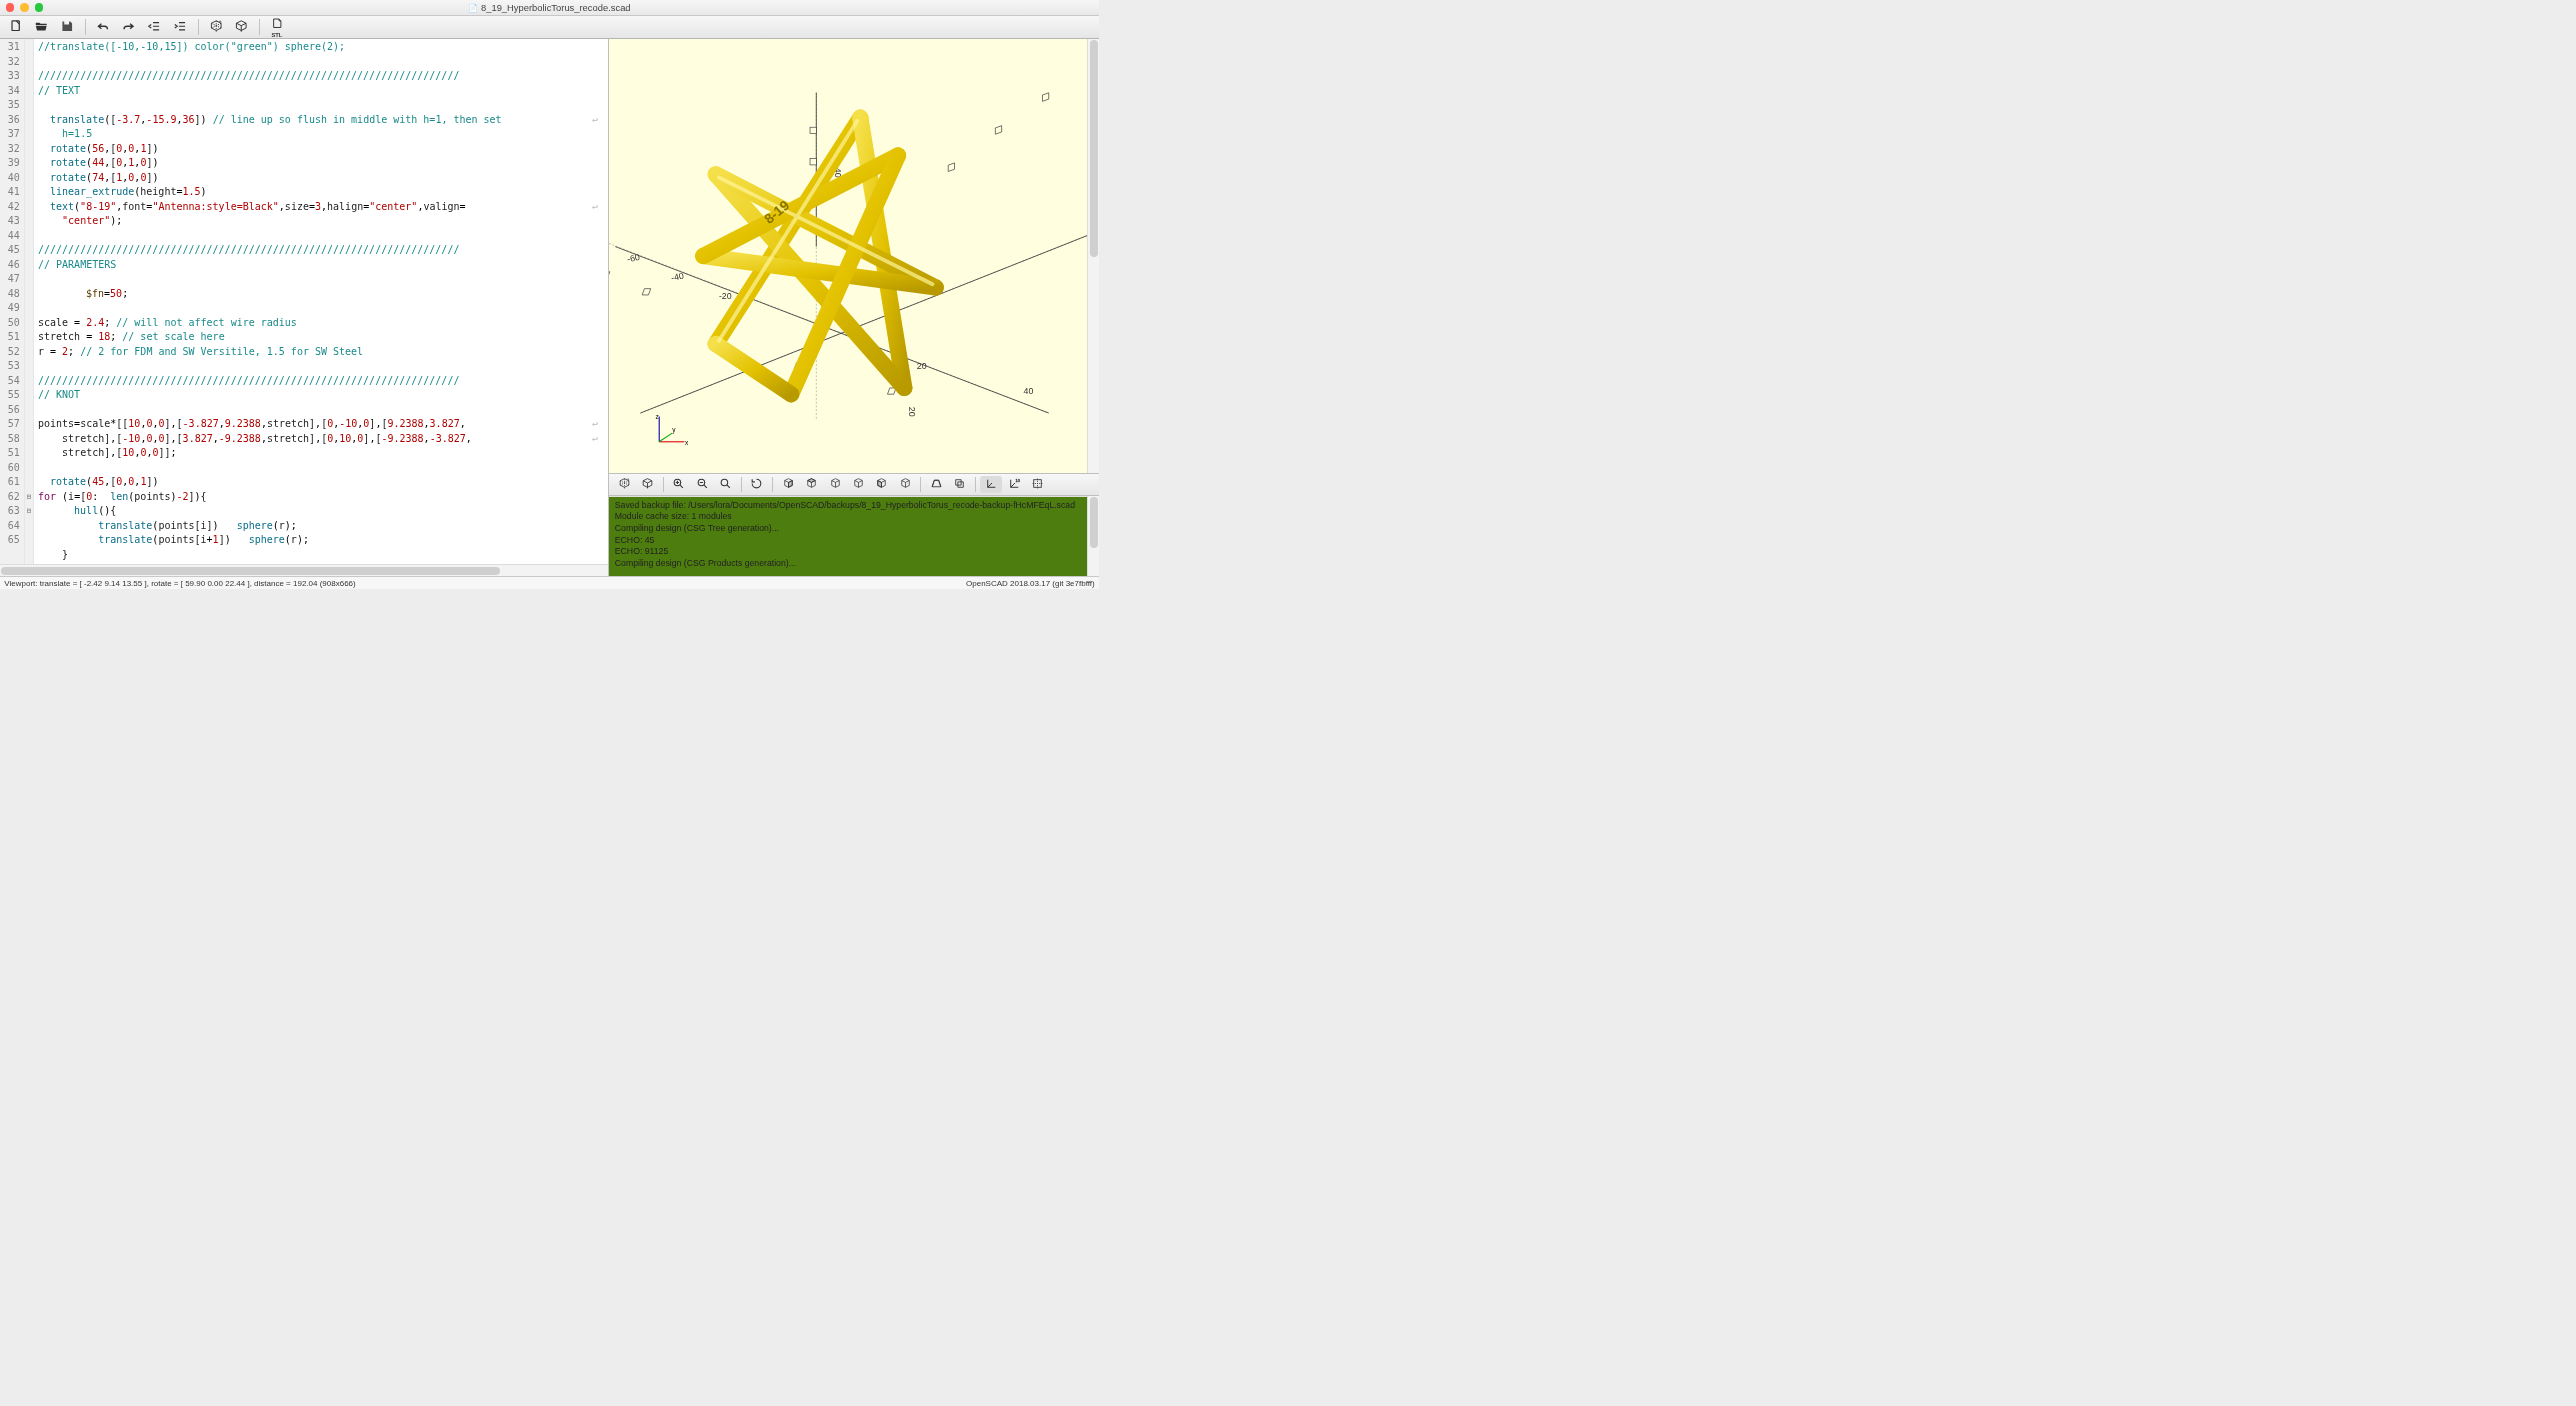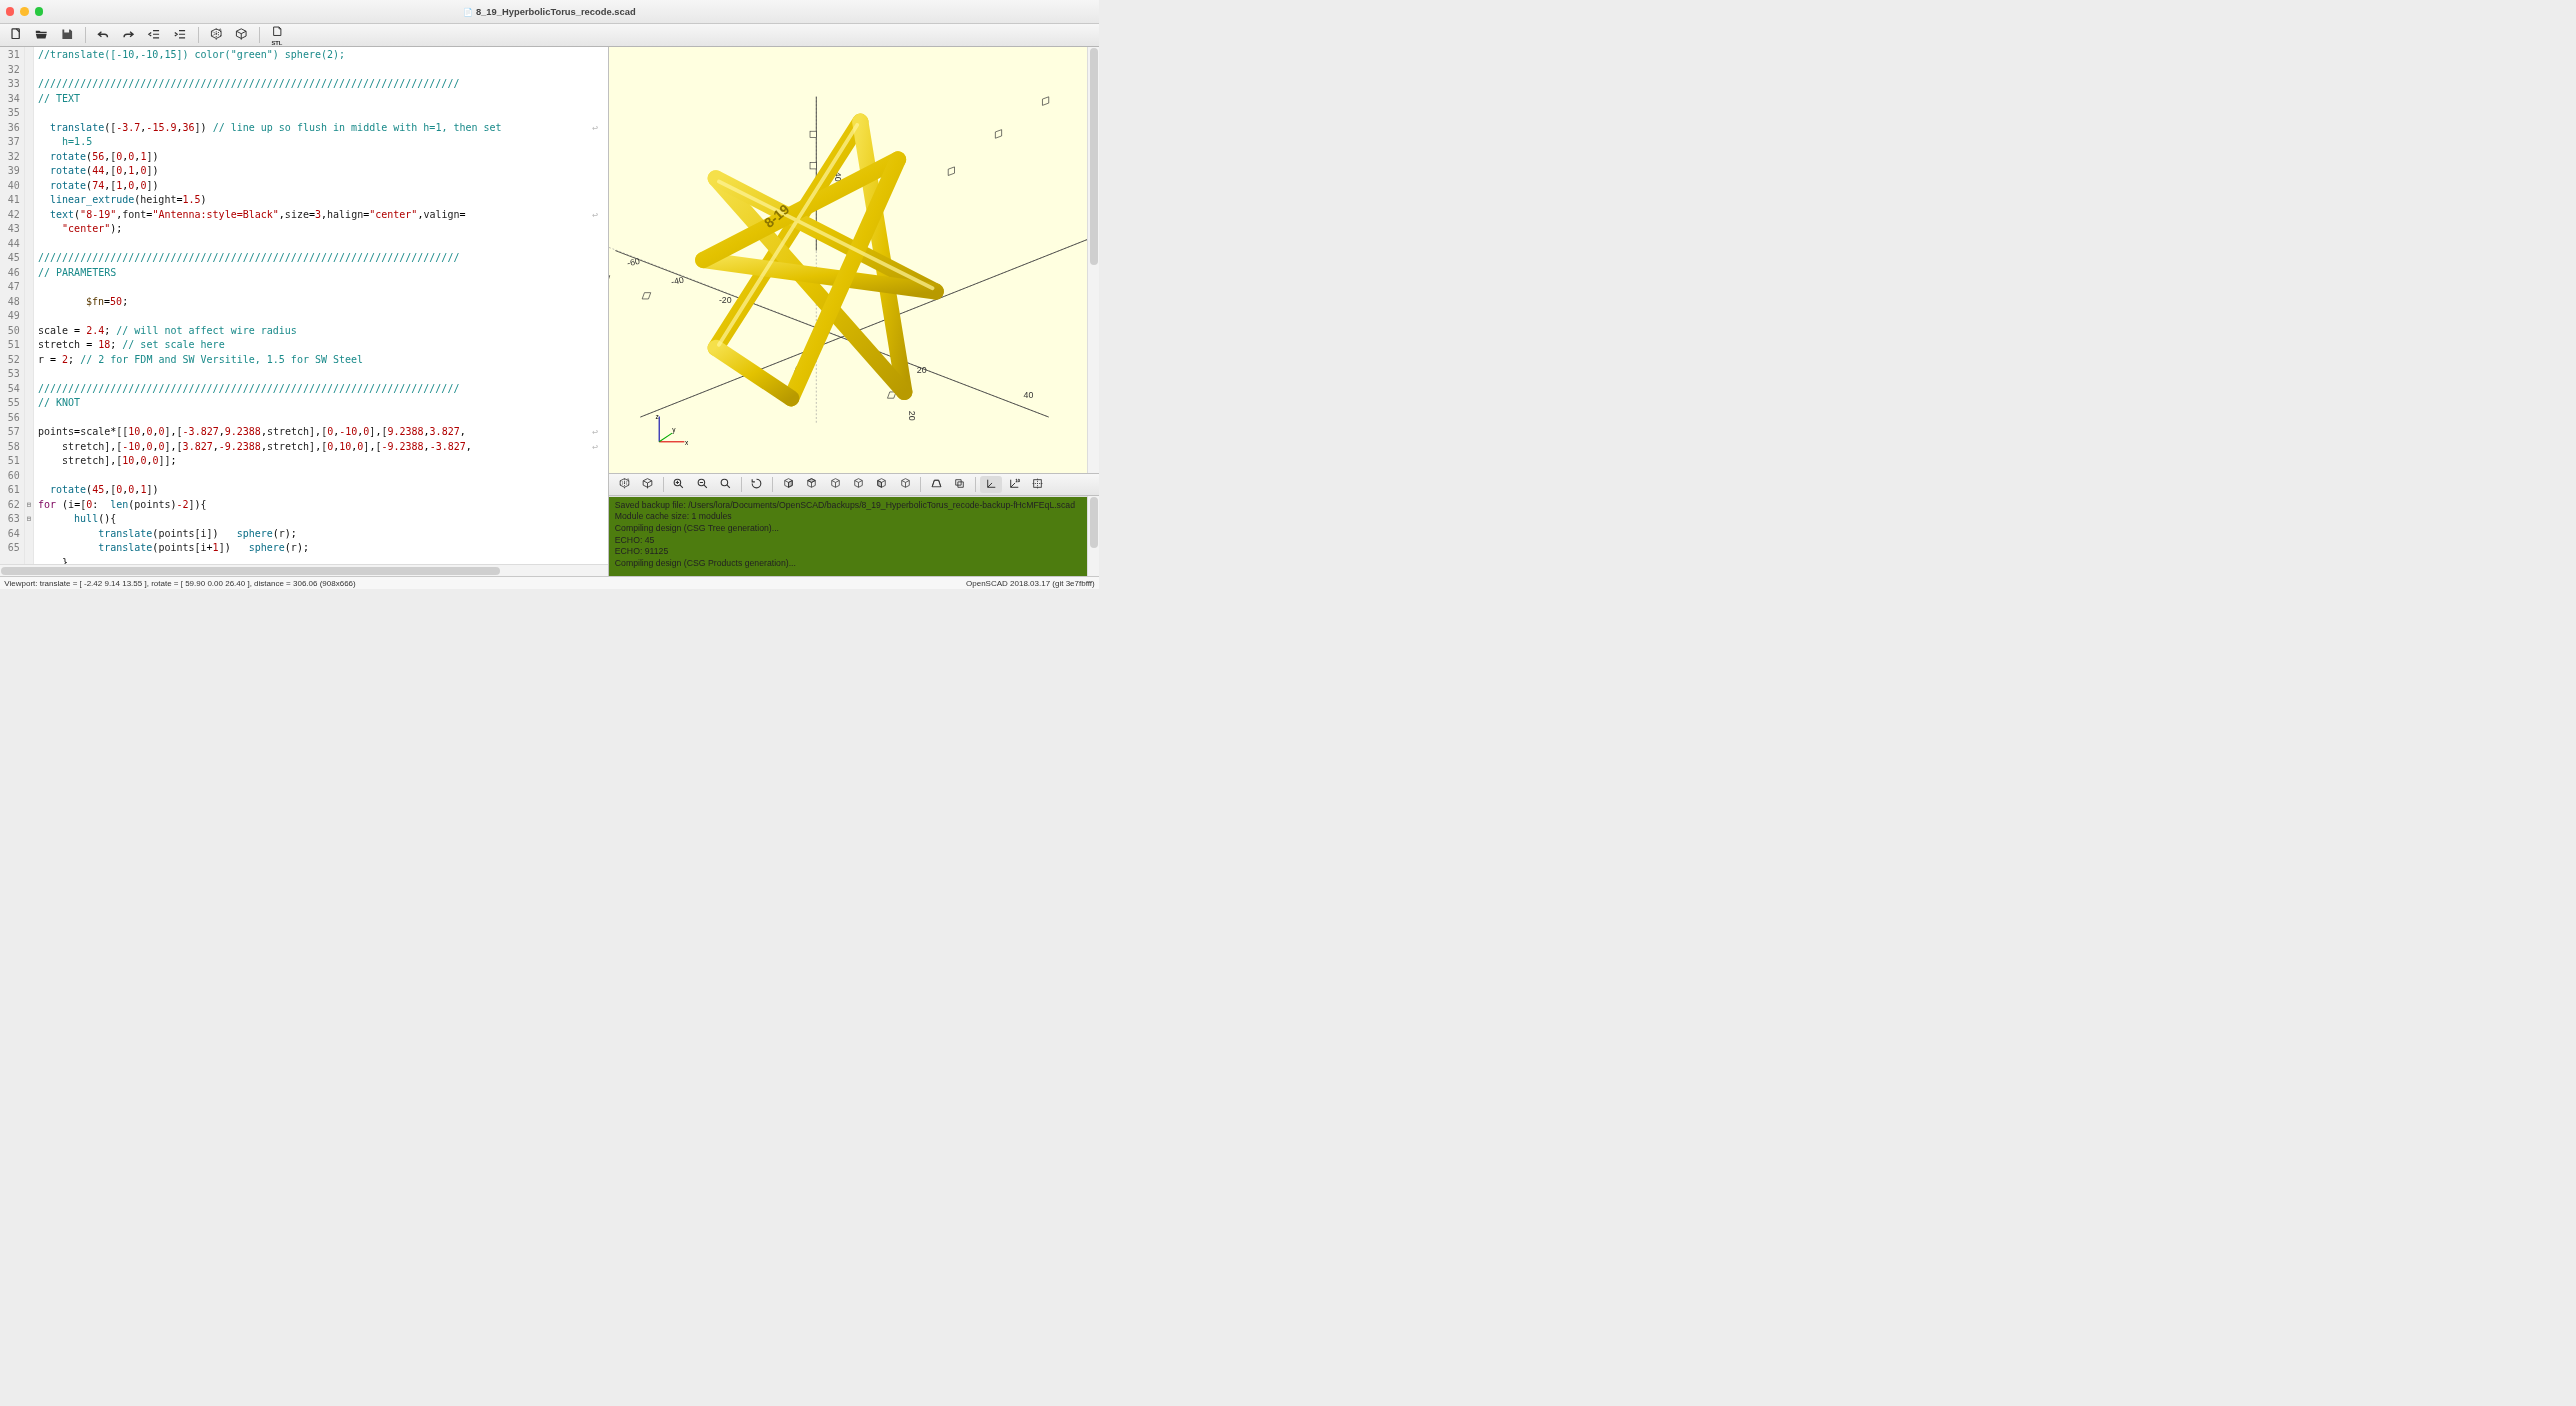--- a/index.html
+++ b/index.html
@@ -7,28 +7,27 @@
   font-family: -apple-system, BlinkMacSystemFont, "Segoe UI", sans-serif;
   font-size: 9.4px;
   background: #ededed;
   width: 1099px;
   height: 589px;
   display: flex;
   flex-direction: column;
   overflow: hidden;
 }
 .titlebar {
-  height: 24px;
+  height: 16px;
   background: linear-gradient(#f6f6f6, #e8e8e8);
   border-bottom: 0.7px solid #c8c8c8;
   display: flex;
   align-items: center;
   padding: 0 5.8px;
   position: relative;
-  font-weight: bold;
 }
 .traffic-lights { display: flex; gap: 5.8px; }
 .tl { width: 8.7px; height: 8.7px; border-radius: 50%; }
 .tl.red { background: #ff5f57; }
 .tl.yellow { background: #febc2e; }
 .tl.green { background: #28c840; }
 .title-text {
   position: absolute; left: 0; right: 0; text-align: center;
   font-size: 9.4px; color: #444; pointer-events: none;
 }
@@ -506,16 +505,16 @@
           <div class="cl">Compiling design (CSG Products generation)...</div>
         </div>
       <div class="vscroll" style="top:0;height:80px">
         <div class="thumb" style="height:51px"></div>
       </div>
     </div>
   </div>
 </div>
 
 <div class="statusbar">
-  <span>Viewport: translate = [ -2.42 9.14 13.55 ], rotate = [ 59.90 0.00 26.40 ], distance = 306.06 (908x666)</span>
+  <span>Viewport: translate = [ -2.42 9.14 13.55 ], rotate = [ 59.90 0.00 22.44 ], distance = 192.04 (908x666)</span>
   <span>OpenSCAD 2018.03.17 (git 3e7fbfff)</span>
 </div>
 
 
 </body></html>

